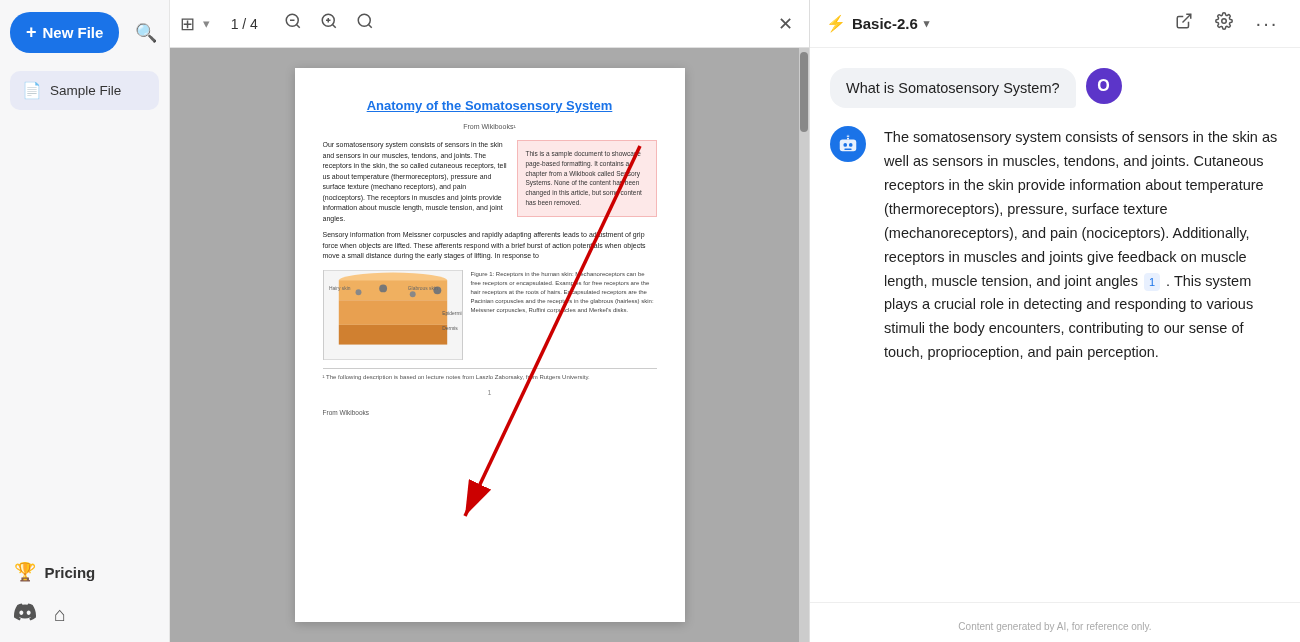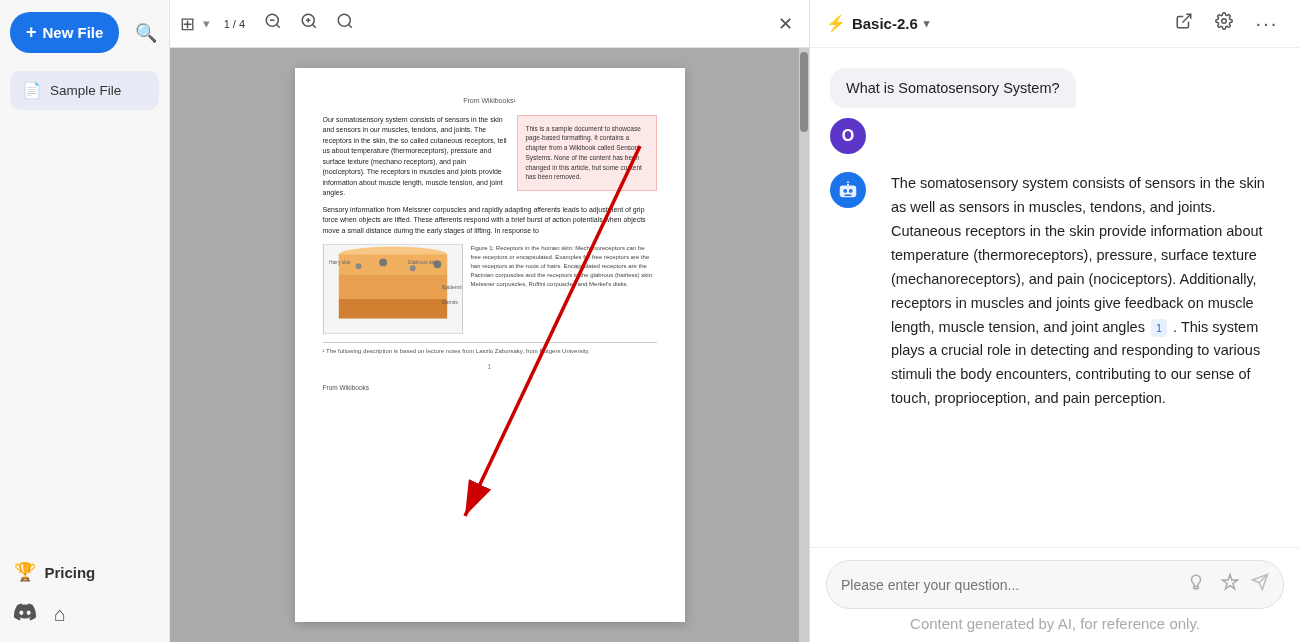--- a/index.html
+++ b/index.html
@@ -120,23 +120,23 @@
       font-size: 18px;
       color: #555;
       cursor: pointer;
     }
     .pdf-toolbar-chevron {
       font-size: 13px;
       color: #888;
       cursor: pointer;
     }
     .pdf-page-info {
-      font-size: 11px;
+      font-size: 14px;
       color: #333;
-      margin: 0 6px;
+      margin: 0 13px;
     }
     .pdf-toolbar-icon {
       background: none;
       border: none;
       font-size: 17px;
       color: #555;
       cursor: pointer;
       padding: 4px 5px;
       border-radius: 4px;
     }
@@ -325,21 +325,20 @@
       padding: 20px 20px 10px 20px;
     }
 
     
     .msg-user {
       display: flex;
       justify-content: flex-start;
       align-items: flex-start;
       gap: 10px;
       margin-bottom: 18px;
-      flex-direction: column;
     }
     .msg-user-bubble {
       background: #f0f2f5;
       border-radius: 16px 16px 4px 16px;
       padding: 12px 16px;
       font-size: 14.5px;
       color: #222;
       max-width: 380px;
     }
     .user-avatar {
@@ -353,21 +352,21 @@
       justify-content: center;
       font-size: 16px;
       font-weight: 700;
       flex-shrink: 0;
     }
 
     
     .msg-ai {
       display: flex;
       align-items: flex-start;
-      gap: 25px;
+      gap: 18px;
       margin-bottom: 22px;
     }
     .ai-avatar {
       width: 36px;
       height: 36px;
       border-radius: 50%;
       background: #1a73e8;
       display: flex;
       align-items: center;
       justify-content: center;
@@ -424,21 +423,21 @@
     }
     .chat-send-btn {
       background: none;
       border: none;
       font-size: 17px;
       color: #bbb;
       cursor: pointer;
     }
     .chat-footer-note {
       text-align: center;
-      font-size: 15px;
+      font-size: 10px;
       color: #aaa;
       padding: 6px 0 4px 0;
     }
   </style>
 </head>
 <body>
 
 <div class="sidebar">
   <div class="sidebar-top">
     <button class="new-chat-btn">
@@ -500,20 +499,23 @@
         </svg>
     </button>
     <div class="pdf-toolbar-spacer"></div>
     <button class="pdf-close-btn">
       <span>✕</span>
     </button>
   </div>
 
   <div class="pdf-content-area">
     <div class="pdf-page">
+      <h1>
+        <span>Anatomy of the </span><span style="color:#1a73e8;text-decoration:underline;">Somatosensory System</span>
+      </h1>
       <div class="from-wiki">From Wikibooks¹</div>
 
       <div style="overflow:hidden;">
         <div class="pdf-highlight-box">This is a sample document to showcase page-based formatting. It contains a chapter from a Wikibook called Sensory Systems. None of the content has been changed in this article, but some content has been removed.</div>
         <p>Our somatosensory system consists of sensors in the skin and sensors in our muscles, tendons, and joints. The receptors in the skin, the so called cutaneous receptors, tell us about temperature (thermoreceptors), pressure and surface texture (mechano receptors), and pain (nociceptors). The receptors in muscles and joints provide information about muscle length, muscle tension, and joint angles.</p>
       </div>
 
       <p>Sensory information from Meissner corpuscles and rapidly adapting afferents leads to adjustment of grip force when objects are lifted. These afferents respond with a brief burst of action potentials when objects move a small distance during the early stages of lifting. In response to</p>
 
       <div class="pdf-figure-area">
@@ -615,34 +617,15 @@
       </div>
       <div class="msg-ai-text">
         <span>The somatosensory system consists of sensors in the skin as well as sensors in muscles, tendons, and joints. Cutaneous receptors in the skin provide information about temperature (thermoreceptors), pressure, surface texture (mechanoreceptors), and pain (nociceptors). Additionally, receptors in muscles and joints give feedback on muscle length, muscle tension, and joint angles</span>
         <span class="footnote-ref">1</span>
         <span>. This system plays a crucial role in detecting and responding to various stimuli the body encounters, contributing to our sense of touch, proprioception, and pain perception.</span>
       </div>
     </div>
   </div>
 
   <div class="chat-input-area">
-    <div class="chat-input-row">
-      <input class="chat-input" type="text" placeholder="Please enter your question..." style="">
-      <button class="chat-input-icon">
-        <svg width="18" height="18" viewBox="0 0 24 24" fill="none" stroke="#aaa" stroke-width="2">
-            <path d="M9 21h6m-6 0v-3m6 3v-3M12 3C8.686 3 6 5.686 6 9c0 2.21 1.11 4.144 2.8 5.3a2 2 0 0 1 .8 1.6V18h4.8v-2.1a2 2 0 0 1 .8-1.6C16.89 13.144 18 11.21 18 9c0-3.314-2.686-6-6-6z"></path>
-          </svg>
-      </button>
-      <button class="chat-input-icon">
-        <svg width="18" height="18" viewBox="0 0 24 24" fill="none" stroke="#aaa" stroke-width="2">
-            <path d="M12 2l2.4 7.4H22l-6.2 4.5 2.4 7.4L12 17l-6.2 4.3 2.4-7.4L2 9.4h7.6z"></path>
-          </svg>
-      </button>
-      <button class="chat-send-btn">
-        <svg width="18" height="18" viewBox="0 0 24 24" fill="none" stroke="#bbb" stroke-width="2">
-            <line x1="22" y1="2" x2="11" y2="13"></line>
-            <polygon points="22 2 15 22 11 13 2 9 22 2"></polygon>
-          </svg>
-      </button>
-    </div>
     <div class="chat-footer-note">Content generated by AI, for reference only.</div>
   </div>
 </div>
 
 </body></html>

